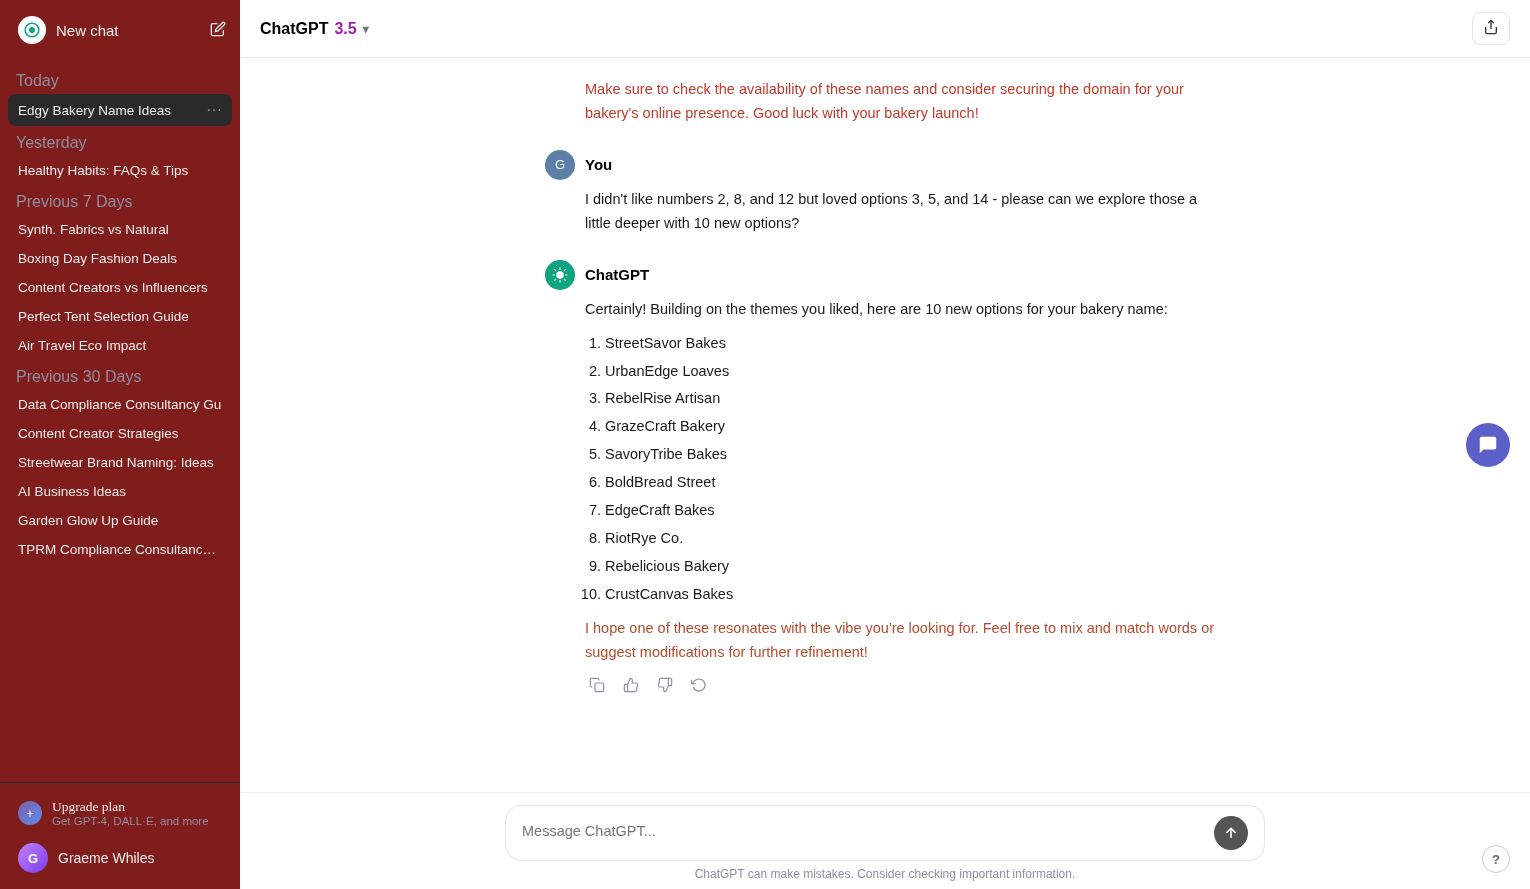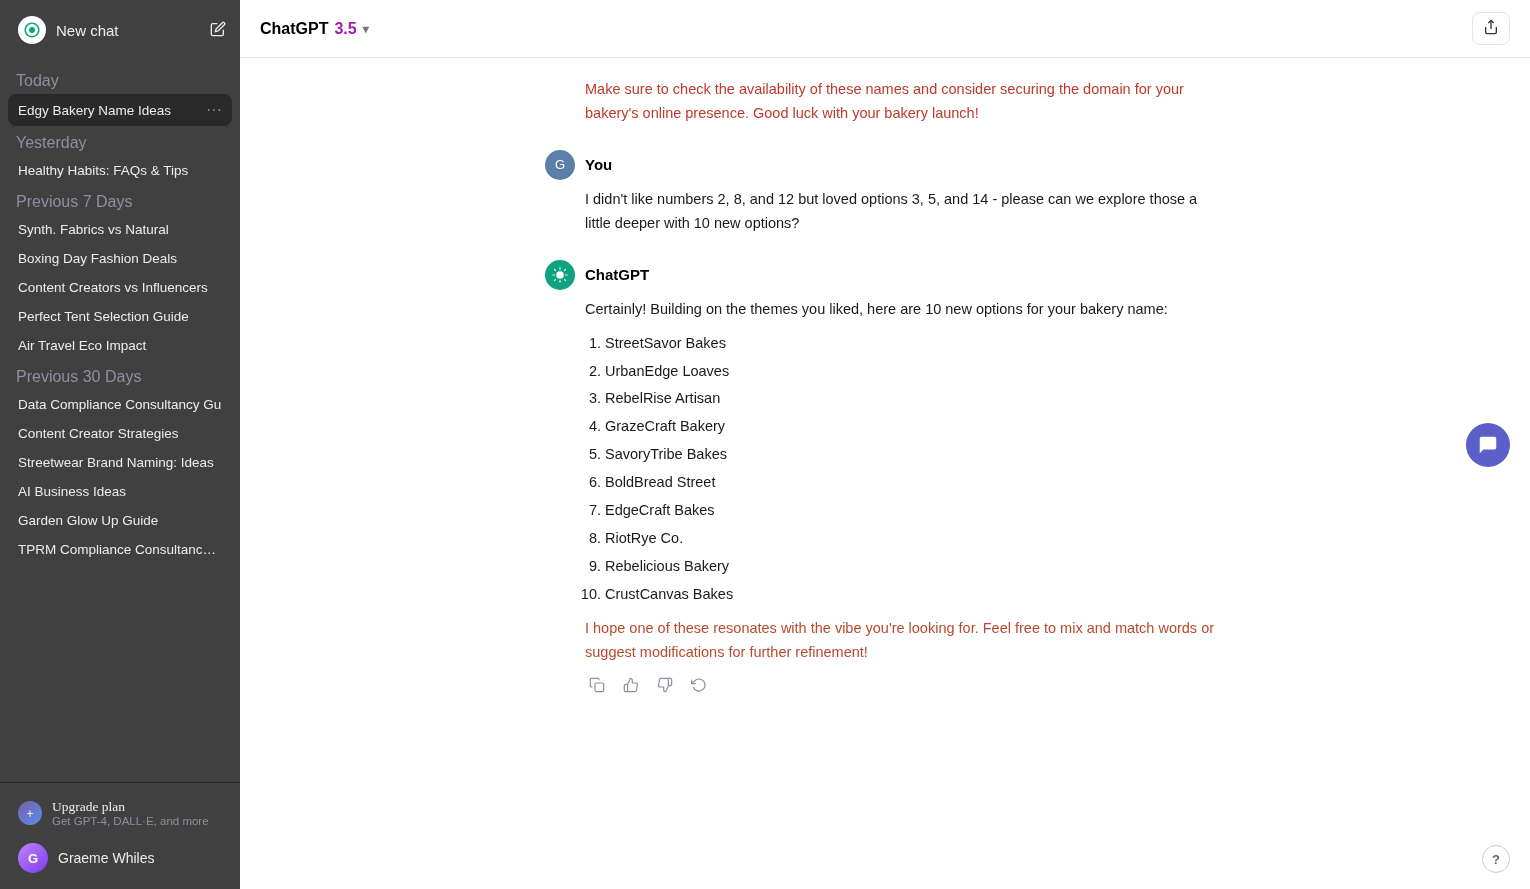--- a/index.html
+++ b/index.html
@@ -1,21 +1,21 @@
 <!DOCTYPE html>
 <html><head>
   <meta charset="utf-8">
   <style>
     * { box-sizing: border-box; margin: 0; padding: 0; }
     body { font-family: -apple-system, BlinkMacSystemFont, 'Segoe UI', sans-serif; background: #fff; display: flex; height: 889px; overflow: hidden; font-size: 14px; }
 
     
     #sidebar {
       width: 240px;
-      background: #404040;
+      background: #7f1d1d;
       color: #ececec;
       display: flex;
       flex-direction: column;
       height: 100%;
       overflow: hidden;
     }
 
     #sidebar-top {
       padding: 8px;
       display: flex;
@@ -477,16 +477,28 @@
     </div>
 
   </div>
 
   <div class="floating-chat">
     <svg width="22" height="22" viewBox="0 0 24 24" fill="white">
       <path d="M21 15a2 2 0 01-2 2H7l-4 4V5a2 2 0 012-2h14a2 2 0 012 2v10z"></path>
     </svg>
   </div>
 
+  <div id="input-area">
+    <div class="input-container">
+      <textarea rows="1" placeholder="Message ChatGPT..." style=""></textarea>
+      <button class="send-btn">
+        <svg width="16" height="16" viewBox="0 0 24 24" fill="none" stroke="white" stroke-width="2.5">
+          <line x1="12" y1="19" x2="12" y2="5"></line>
+          <polyline points="5 12 12 5 19 12"></polyline>
+        </svg>
+      </button>
+    </div>
+    <div class="input-footer">ChatGPT can make mistakes. Consider checking important information.</div>
+  </div>
 
   <div class="help-btn">?</div>
 
 </div>
 
 </body></html>

